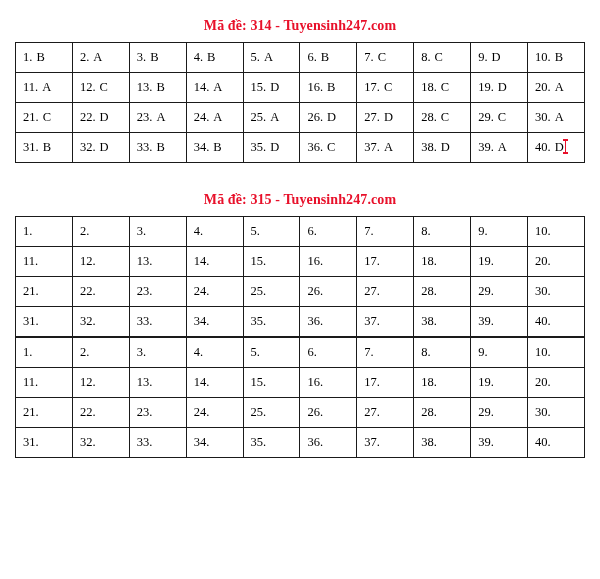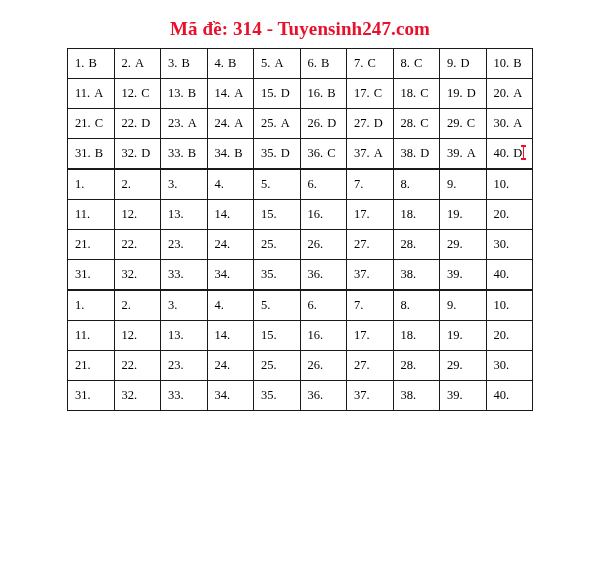--- a/index.html
+++ b/index.html
@@ -20,32 +20,32 @@
     position: relative;
     box-sizing: border-box;
     padding: 0;
   }
   .block {
     width: 100%;
   }
   .block-title {
     text-align: center;
     font-weight: bold;
-    font-size: 19px;
+    font-size: 14px;
     color: #e8102a;
     letter-spacing: 0.1px;
   }
   .block1 .block-title { padding-top: 18px; padding-bottom: 8px; }
   .block2 .block-title { padding-top: 29px; padding-bottom: 8px; }
   .block3 .block-title { padding-top: 29px; padding-bottom: 8px; }
 
   table.answers {
     border-collapse: collapse;
     margin: 0 auto;
-    width: 466px;
+    width: 570px;
     table-layout: fixed;
     border-radius: 20px;
   }
   table.answers td {
     border: 1px solid #1a1a1a;
     height: 29px;
     font-size: 12.5px;
     padding: 0 0 0 7px;
     vertical-align: middle;
     white-space: nowrap;
@@ -141,20 +141,21 @@
             <td><span class="cell-num">37.</span><span class="cell-ans">A</span></td>
             <td><span class="cell-num">38.</span><span class="cell-ans">D</span></td>
             <td><span class="cell-num">39.</span><span class="cell-ans">A</span></td>
             <td><span class="cell-num">40.</span><span class="cell-ans">D</span><span class="cursor"></span></td>
           </tr>
         </tbody>
     </table>
   </div>
 
   <div class="block block2">
+    <div class="block-title">Mã đề: 315 - Tuyensinh247.com</div>
     <table class="answers">
       <tbody>
           <tr>
             <td><span class="cell-num">1.</span><span class="cell-ans"></span></td>
             <td><span class="cell-num">2.</span><span class="cell-ans"></span></td>
             <td><span class="cell-num">3.</span><span class="cell-ans"></span></td>
             <td><span class="cell-num">4.</span><span class="cell-ans"></span></td>
             <td><span class="cell-num">5.</span><span class="cell-ans"></span></td>
             <td><span class="cell-num">6.</span><span class="cell-ans"></span></td>
             <td><span class="cell-num">7.</span><span class="cell-ans"></span></td>

